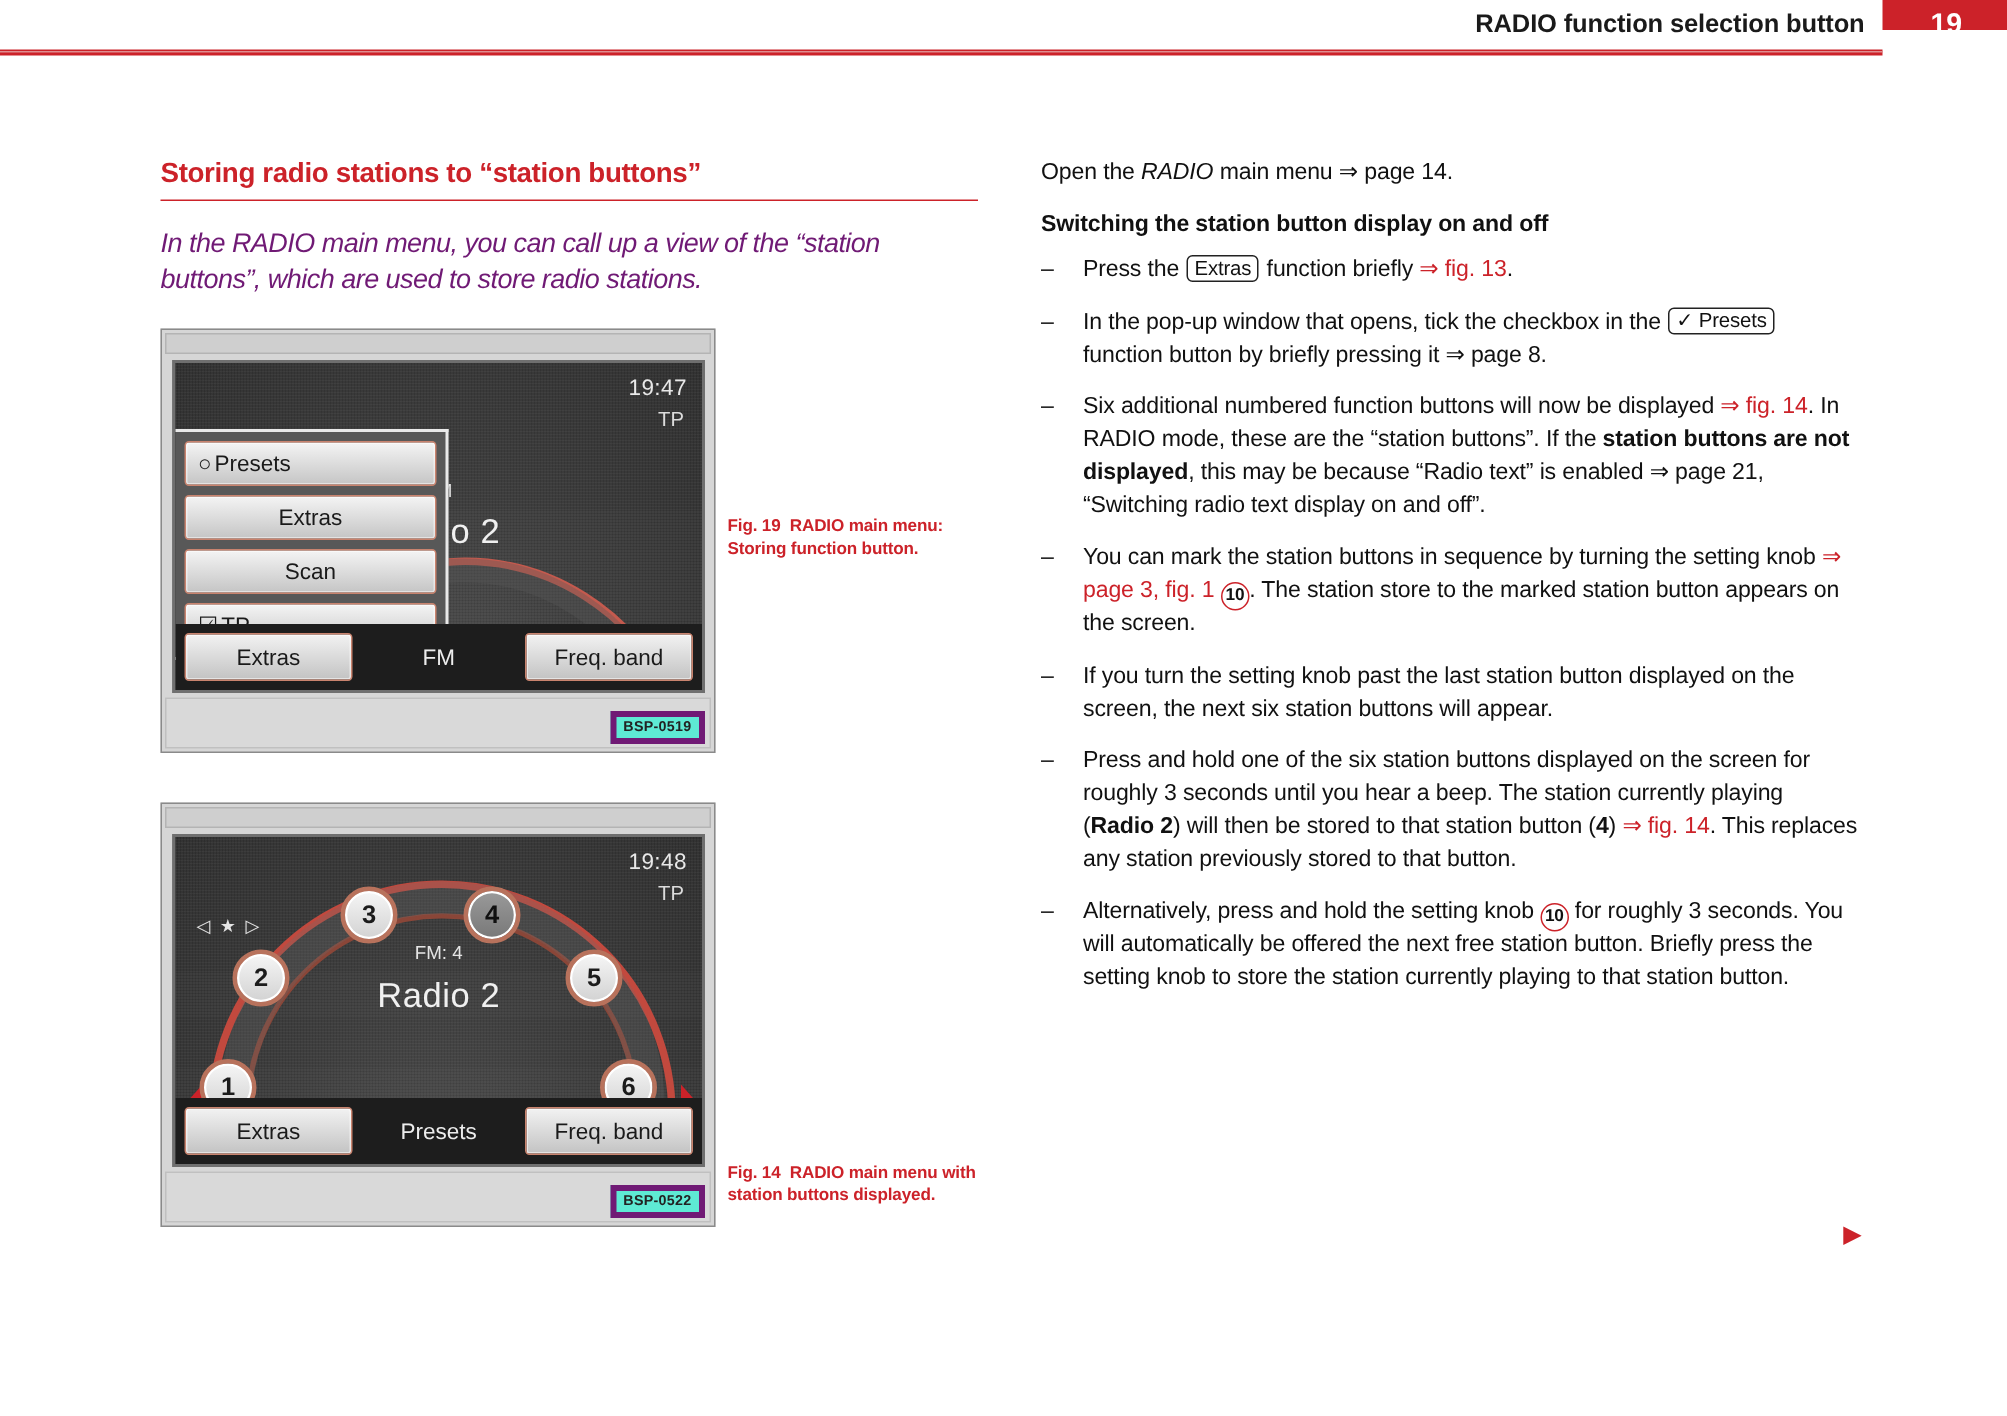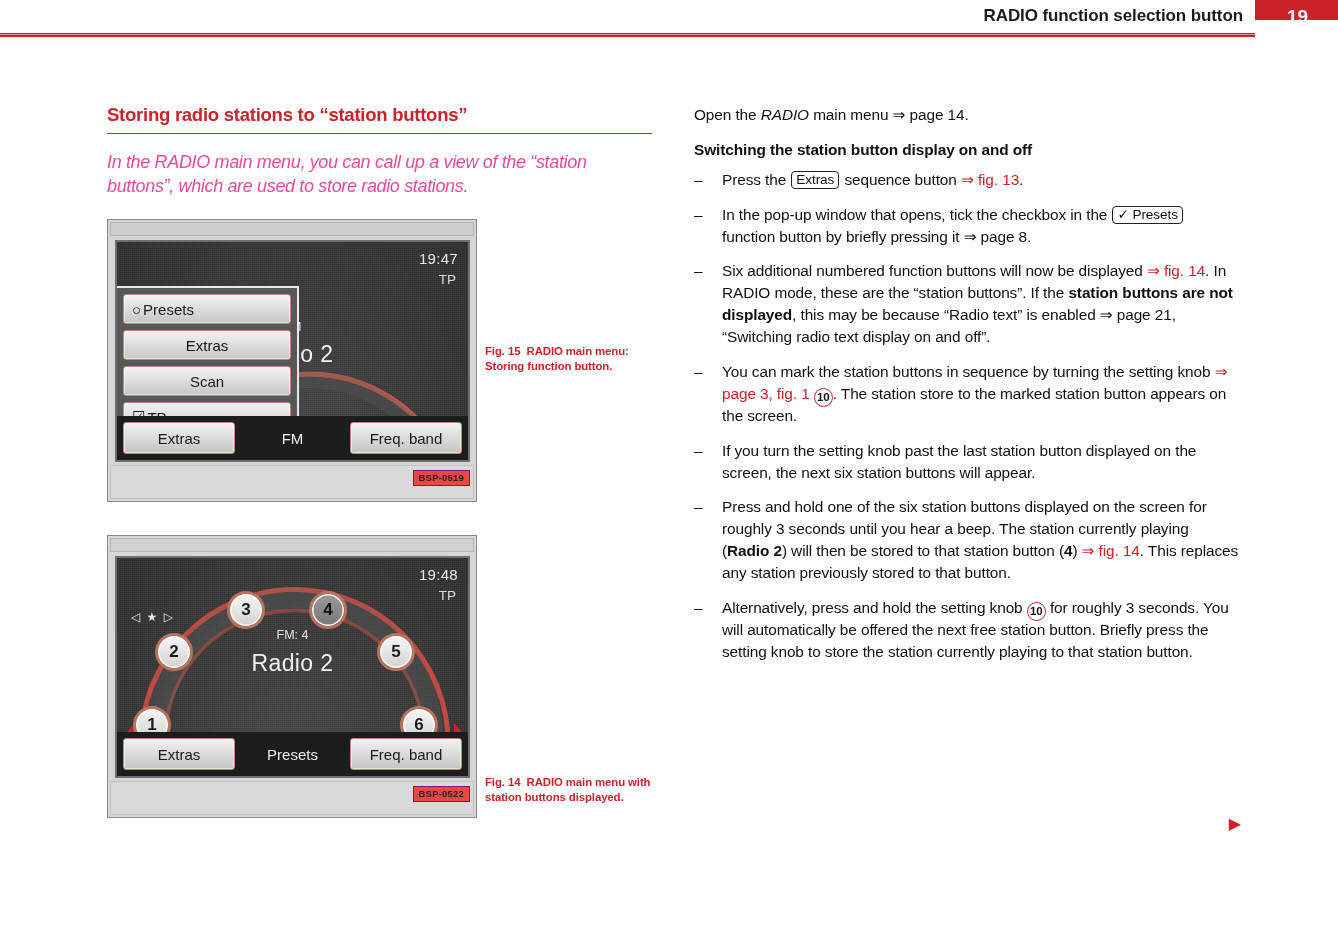--- a/index.html
+++ b/index.html
@@ -47,21 +47,21 @@
   h2.section-title {
     margin:0; padding:0 0 7px 0;
     font-size:18.5px; font-weight:bold; color:#cc2229;
     letter-spacing:-0.25px;
     border-bottom:1.5px solid #cc2229;
     width:545px;
   }
   p.lead {
     margin:17px 0 0 0;
     font-size:18px; font-style:italic; line-height:1.33;
-    letter-spacing:-0.35px; color:#ec4899;
+    letter-spacing:-0.35px; color:#701a75;
   }
 
   
   .rtext { font-size:15.4px; line-height:1.42; color:#111; letter-spacing:-0.1px; }
   .rtext p { margin:0 0 13px 0; }
   .rtext h3 {
     margin:13px 0 8px 0; font-size:15.4px; font-weight:bold; letter-spacing:-0.1px;
   }
   .bullet {
     position:relative; padding-left:28px; margin:0 0 13px 0;
@@ -112,22 +112,22 @@
     width:355px; height:222px;
     background:#2b2b2b;
     border:2px solid #6f6f6f;
     overflow:hidden;
   }
   .fig-bottom-strip{
     position:absolute; left:2px; bottom:2px; width:364px; height:34px;
     background:#d9d9d9; border:1px solid #c0c0c0;
   }
   .bsp-tag {
-    position:absolute; right:6px; bottom:15px;
-    background:#ef4444; border:1px solid #701a75;
+    position:absolute; right:6px; bottom:5px;
+    background:#5eead4; border:4px solid #701a75;
     font-size:9.5px; font-weight:bold; color:#222;
     padding:1px 5px 2px 5px; letter-spacing:0.2px;
     font-family:"Liberation Sans", sans-serif;
   }
 
   .fig-caption {
     position:absolute; left:378px; top:0; width:170px;
     color:#cc2229; font-size:11.4px; font-weight:bold;
     line-height:1.28; letter-spacing:-0.1px;
   }
@@ -277,21 +277,21 @@
           <div class="scr-btn left">Extras</div>
           <div class="btnbar-mid">FM</div>
           <div class="scr-btn right">Freq. band</div>
         </div>
       </div>
 
       <div class="bsp-tag">BSP-0519</div>
     </div>
 
     <div class="fig-caption" style="top:125px;">
-      <span>Fig. 15</span>&nbsp;&nbsp;<span>RADIO main menu: Storing function button.</span>
+      <span>Fig. 19</span>&nbsp;&nbsp;<span>RADIO main menu: Storing function button.</span>
     </div>
   </div>
 
   <div class="figure" style="left:0px; top:431px; width:548px; height:283px;">
     <div class="fig-frame">
       <div class="fig-outer-strip"></div>
       <div class="fig-bottom-strip"></div>
 
       <div class="fig-screen">
         <div class="scr-bg"></div>
@@ -337,21 +337,21 @@
 </div>
 
 <div class="col-right rtext">
 
   <p>
     <span>Open the </span><span class="ital">RADIO</span><span> main menu ⇒ page 14.</span>
   </p>
 
   <div id="sections-host">
       <h3>Switching the station button display on and off</h3>
-      <div class="bullet"><span class="dash">–</span><span>Press the </span><span class="fbtn">Extras</span><span> sequence button </span><span class="red">⇒ fig. 13</span><span>.</span></div>
+      <div class="bullet"><span class="dash">–</span><span>Press the </span><span class="fbtn">Extras</span><span> function briefly </span><span class="red">⇒ fig. 13</span><span>.</span></div>
       <div class="bullet"><span class="dash">–</span><span>In the pop-up window that opens, tick the checkbox in the </span><span class="fbtn">✓ Presets</span><span> function button by briefly pressing it ⇒ page 8.</span></div>
       <div class="bullet"><span class="dash">–</span><span>Six additional numbered function buttons will now be displayed </span><span class="red">⇒ fig. 14</span><span>. In RADIO mode, these are the “station buttons”. If the </span><span class="bold">station buttons are not displayed</span><span>, this may be because “Radio text” is enabled ⇒ page 21, “Switching radio text display on and off”.</span></div>
       <div class="bullet"><span class="dash">–</span><span>You can mark the station buttons in sequence by turning the setting knob </span><span class="red">⇒ page 3, fig. 1</span><span> </span><span class="callout">10</span><span>. The station store to the marked station button appears on the screen.</span></div>
       <div class="bullet"><span class="dash">–</span><span>If you turn the setting knob past the last station button displayed on the screen, the next six station buttons will appear.</span></div>
       <div class="bullet"><span class="dash">–</span><span>Press and hold one of the six station buttons displayed on the screen for roughly 3 seconds until you hear a beep. The station currently playing (</span><span class="bold">Radio 2</span><span>) will then be stored to that station button (</span><span class="bold">4</span><span>) </span><span class="red">⇒ fig. 14</span><span>. This replaces any station previously stored to that button.</span></div>
       <div class="bullet"><span class="dash">–</span><span>Alternatively, press and hold the setting knob </span><span class="callout">10</span><span> for roughly 3 seconds. You will automatically be offered the next free station button. Briefly press the setting knob to store the station currently playing to that station button.</span></div>
     </div>
 
   <div class="cont-arrow" style="position:absolute; right:-2px; top:712px;">▶</div>
 </div>

